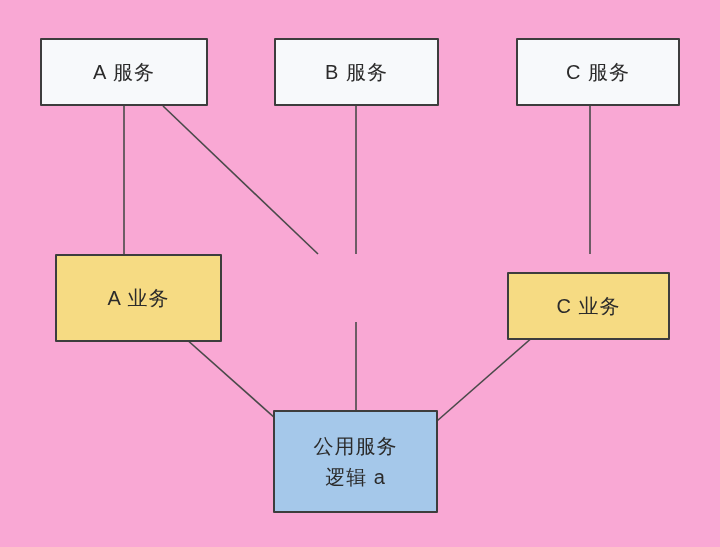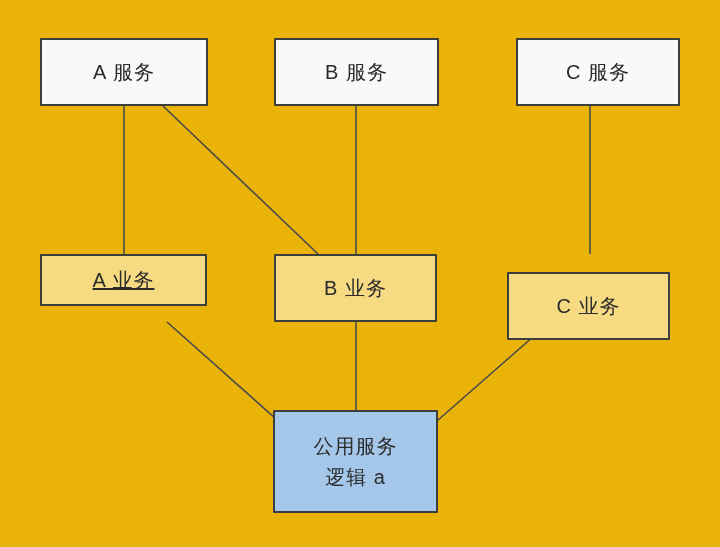--- a/index.html
+++ b/index.html
@@ -39,45 +39,42 @@
     line-height: 1.55;
     font-weight: 500;
   }
   .node .node-label {
     white-space: nowrap;
   }
 </style>
 </head>
 <body>
 
-<div class="stage" style="background: #eab308;">
+<div class="stage" style="background: #f9a8d4;">
   <svg class="edges-layer" width="720" height="547" viewBox="0 0 720 547">
       <line x1="124" y1="106" x2="124" y2="254" stroke="#4a4a4a" stroke-width="1.6"></line>
       <line x1="163" y1="106" x2="318" y2="254" stroke="#4a4a4a" stroke-width="1.6"></line>
       <line x1="356" y1="106" x2="356" y2="254" stroke="#4a4a4a" stroke-width="1.6"></line>
       <line x1="590" y1="106" x2="590" y2="254" stroke="#4a4a4a" stroke-width="1.6"></line>
       <line x1="167" y1="322" x2="294" y2="435" stroke="#4a4a4a" stroke-width="1.6"></line>
       <line x1="356" y1="322" x2="356" y2="435" stroke="#4a4a4a" stroke-width="1.6"></line>
       <line x1="550" y1="322" x2="421" y2="435" stroke="#4a4a4a" stroke-width="1.6"></line>
     </svg>
 
   <div class="node" style="left: 40px; top: 38px; width: 168px; height: 68px; background: rgb(247, 249, 251); border-color: rgb(61, 61, 61); color: rgb(43, 43, 43);">
     <span class="node-label">A 服务</span>
   </div>
   <div class="node" style="left: 274px; top: 38px; width: 165px; height: 68px; background: rgb(247, 249, 251); border-color: rgb(61, 61, 61); color: rgb(43, 43, 43); text-align: right;">
     <span class="node-label">B 服务</span>
   </div>
   <div class="node" style="left: 516px; top: 38px; width: 164px; height: 68px; background: rgb(247, 249, 251); border-color: rgb(61, 61, 61); color: rgb(43, 43, 43);">
     <span class="node-label">C 服务</span>
   </div>
-  <div class="node" style="left: 40px; top: 254px; width: 167px; height: 52px; background: rgb(246, 219, 131); border-color: rgb(61, 61, 61); color: rgb(43, 43, 43); text-decoration: underline;">
+  <div class="node" style="left: 55px; top: 254px; width: 167px; height: 88px; background: rgb(246, 219, 131); border-color: rgb(61, 61, 61); color: rgb(43, 43, 43);">
     <span class="node-label">A 业务</span>
-  </div>
-  <div class="node" style="left: 274px; top: 254px; width: 163px; height: 68px; background: rgb(246, 219, 131); border-color: rgb(61, 61, 61); color: rgb(43, 43, 43);">
-    <span class="node-label">B 业务</span>
   </div>
   <div class="node" style="left: 507px; top: 254px; width: 163px; height: 68px; background: rgb(246, 219, 131); border-color: rgb(61, 61, 61); color: rgb(43, 43, 43); margin-top: 18px;">
     <span class="node-label">C 业务</span>
   </div>
   <div class="node" style="left: 273px; top: 410px; width: 165px; height: 103px; background: rgb(165, 200, 234); border-color: rgb(61, 61, 61); color: rgb(43, 43, 43);">
     <span class="node-label">公用服务</span>
     <span class="node-label">逻辑 a</span>
   </div>
 </div>
 

